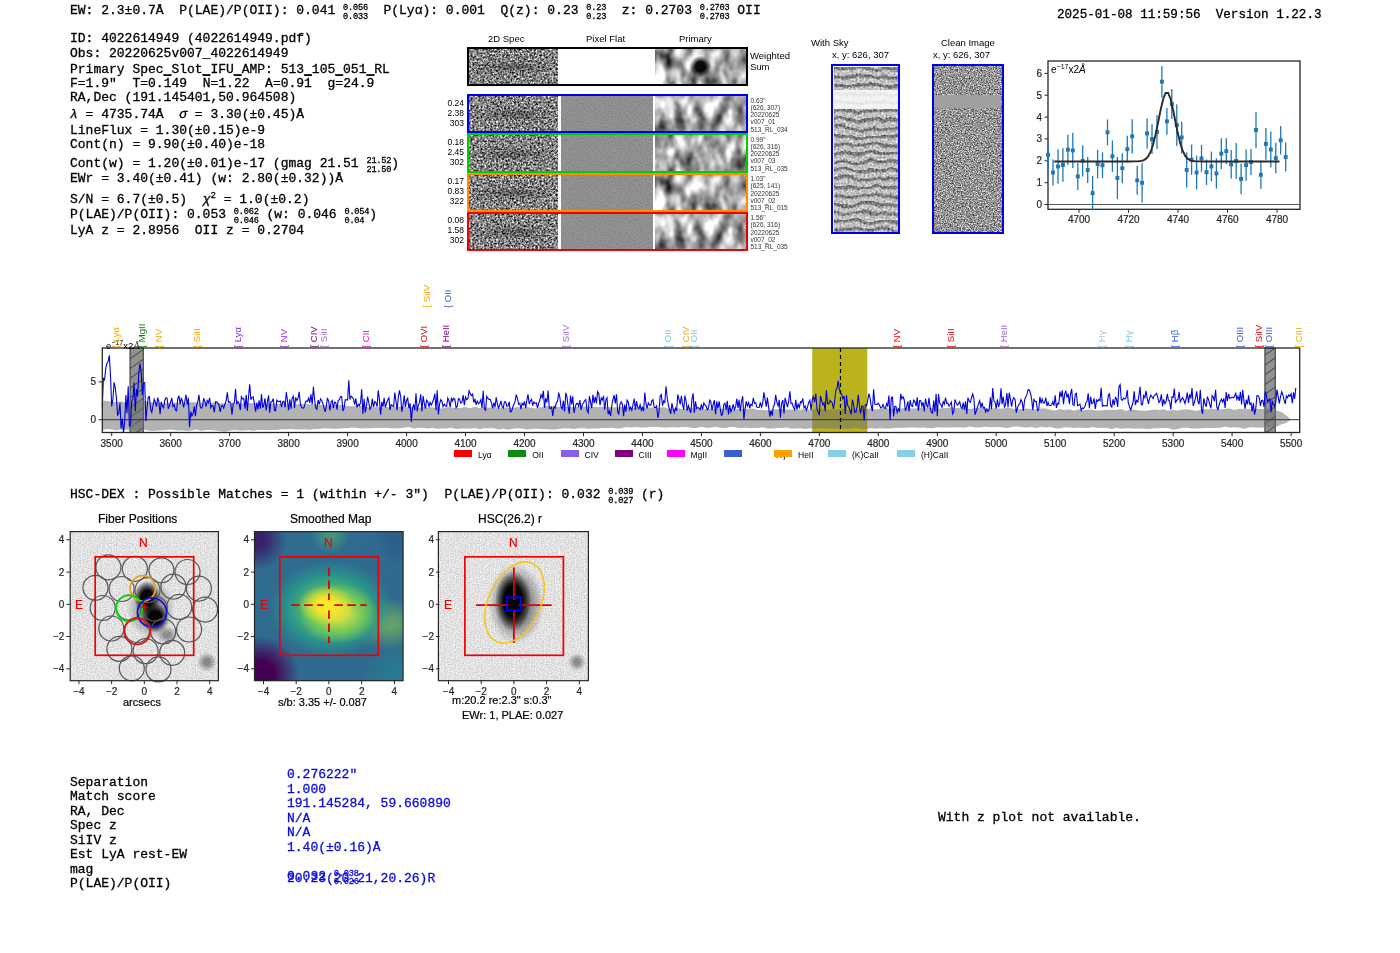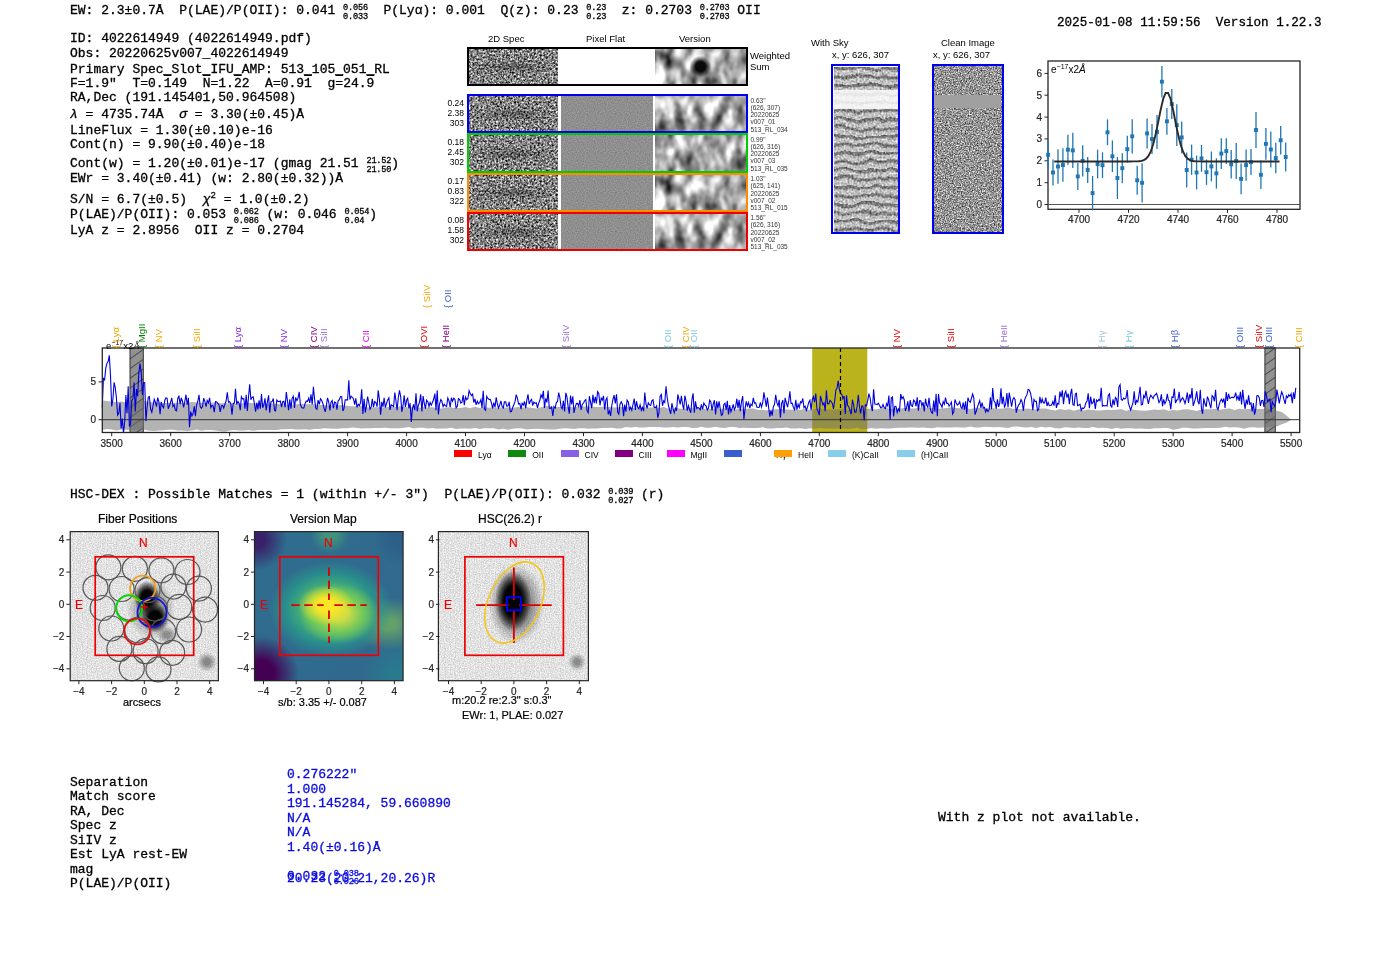--- a/index.html
+++ b/index.html
@@ -73,37 +73,37 @@
         <feTurbulence type="fractalNoise" baseFrequency="0.5" numOctaves="2" seed="9"></feTurbulence>
         <feColorMatrix type="matrix" values="0 0 0 1.6 -0.3, 0 0 0 1.6 -0.3, 0 0 0 1.6 -0.3, 0 0 0 0 0.42"></feColorMatrix>
       </filter>
 <pattern id="hatch" width="8" height="8" patternTransform="rotate(55)" patternUnits="userSpaceOnUse">
         <rect width="8" height="8" fill="#929292"></rect>
         <line x1="0" y1="0" x2="0" y2="8" stroke="#1a1a1a" stroke-width="1.2"></line>
       </pattern>
 </defs>
 </svg>
 <div class="t" style="left:70px;top:3px">EW: 2.3±0.7Å  P(LAE)/P(OII): 0.041 <span class="fr"><span>0.056</span><span>0.033</span></span>  P(Lyα): 0.001  Q(z): 0.23 <span class="fr"><span>0.23</span><span>0.23</span></span>  z: 0.2703 <span class="fr"><span>0.2703</span><span>0.2703</span></span> OII</div>
-<div class="t" style="left:1057px;top:16px;font-size:12.6px">2025-01-08 11:59:56  Version 1.22.3</div>
+<div class="t" style="left:1057px;top:8px;font-size:12.6px">2025-01-08 11:59:56  Version 1.22.3</div>
 <div class="t" style="left:70px;top:30.5px">ID: 4022614949 (4022614949.pdf)</div>
 <div class="t" style="left:70px;top:46.2px">Obs: 20220625v007_4022614949</div>
 <div class="t" style="left:70px;top:61.6px">Primary Spec_Slot_IFU_AMP: 513_105_051_RL</div>
 <div class="t" style="left:70px;top:75.8px">F=1.9"  T=0.<span class="ov">1</span>49  <span class="ov">N</span>=1.<span class="ov">2</span>2  A=0.9<span class="ov">1</span>  g<span class="ov">=</span>24.<span class="ov">9</span></div>
 <div class="t" style="left:70px;top:90.4px">RA,Dec (191.145401,50.964508)</div>
 <div class="t" style="left:70px;top:107.1px"><i>λ</i> = 4735.74Å  <i>σ</i> = 3.30(±0.45)Å</div>
-<div class="t" style="left:70px;top:122.6px">LineFlux = 1.30(±0.10)e-16</div>
+<div class="t" style="left:70px;top:122.6px">LineFlux = 1.30(±0.15)e-9</div>
 <div class="t" style="left:70px;top:136.7px">Cont(n) = 9.90(±0.40)e-18</div>
 <div class="t" style="left:70px;top:156.0px">Cont(w) = 1.20(±0.01)e-17 (gmag 21.51 <span class="fr"><span>21.52</span><span>21.50</span></span>)</div>
 <div class="t" style="left:70px;top:171.4px">EWr = 3.40(±0.41) (w: 2.80(±0.32))Å</div>
 <div class="t" style="left:70px;top:189.4px">S/N = 6.7(±0.5)  <i>χ</i><sup style="font-size:9px">2</sup> = 1.0(±0.2)</div>
-<div class="t" style="left:70px;top:207.4px">P(LAE)/P(OII): 0.053 <span class="fr"><span>0.062</span><span>0.086</span></span> (w: 0.046 <span class="fr"><span>0.054</span><span>0.04</span></span>)</div>
+<div class="t" style="left:70px;top:207.4px">P(LAE)/P(OII): 0.053 <span class="fr"><span>0.062</span><span>0.046</span></span> (w: 0.046 <span class="fr"><span>0.054</span><span>0.04</span></span>)</div>
 <div class="t" style="left:70px;top:222.9px">LyA z = 2.8956  OII z = 0.2704</div>
 <div class="s9" style="left:488px;top:33px">2D Spec</div>
 <div class="s9" style="left:586px;top:33px">Pixel Flat</div>
-<div class="s9" style="left:679px;top:33px">Version</div>
+<div class="s9" style="left:679px;top:33px">Primary</div>
 <div class="s9" style="left:750px;top:50px">Weighted<br>Sum</div>
 <div style="position:absolute;left:467px;top:46.5px;width:281px;height:39.5px;border:2px solid #000;box-sizing:border-box;background:#fff"></div>
 <svg class="row-im" style="left:469px;top:48.5px" width="89" height="35.5">
     <rect width="89" height="35.5" filter="url(#f2da)"></rect>
   </svg>
 <div style="position:absolute;left:469px;top:48.5px;width:89px;height:35.5px;background:radial-gradient(ellipse 64% 25% at 50% 52%,rgba(0,0,0,0.34),rgba(0,0,0,0) 80%)"></div>
 <div style="position:absolute;left:560.5px;top:48.5px;width:92px;height:35.5px;background:#fff"></div>
 <svg class="row-im" style="left:655px;top:48.5px" width="91" height="35.5">
     <rect width="91" height="35.5" filter="url(#fsmb)"></rect>
   </svg>
@@ -402,21 +402,21 @@
 <div style="position:absolute;left:724.0px;top:450.2px;width:18px;height:6.8px;background:#3a5fcd"></div>
 <div class="s8" style="left:776px;top:449.5px">Hγ</div>
 <div style="position:absolute;left:774.0px;top:450.2px;width:18px;height:6.8px;background:#ff9f00"></div>
 <div class="s8" style="left:798.0px;top:449.5px">HeII</div>
 <div style="position:absolute;left:828.0px;top:450.2px;width:18px;height:6.8px;background:#87ceeb"></div>
 <div class="s8" style="left:852.0px;top:449.5px">(K)CaII</div>
 <div style="position:absolute;left:897.0px;top:450.2px;width:18px;height:6.8px;background:#87ceeb"></div>
 <div class="s8" style="left:921.0px;top:449.5px">(H)CaII</div>
 <div class="t" style="left:70px;top:487px">HSC-DEX : Possible Matches = 1 (within +/- 3")  P(LAE)/P(OII): 0.032 <span class="fr"><span>0.039</span><span>0.027</span></span> (r)</div>
 <div class="ttl" style="left:98px;top:512px">Fiber Positions</div>
-<div class="ttl" style="left:290px;top:512px">Version Map</div>
+<div class="ttl" style="left:290px;top:512px">Smoothed Map</div>
 <div class="ttl" style="left:478px;top:512px">HSC(26.2) r</div>
 <svg class="noise" style="left:70.2px;top:531.6px" width="148" height="149">
     <rect width="148" height="149" filter="url(#fcut)"></rect>
   </svg>
 <div style="position:absolute;left:70.2px;top:531.6px;width:148px;height:149px;background:radial-gradient(ellipse 13px 17px at 77px 66px,rgba(0,0,0,0.97) 45%,rgba(0,0,0,0) 100%),radial-gradient(ellipse 14px 15px at 85px 86px,rgba(0,0,0,0.97) 45%,rgba(0,0,0,0) 100%),radial-gradient(ellipse 24px 30px at 81px 77px,rgba(30,30,30,0.45) 35%,rgba(0,0,0,0) 100%),radial-gradient(ellipse 11px 9px at 97px 103px,rgba(40,40,40,0.45) 30%,rgba(0,0,0,0) 100%),radial-gradient(circle 10px at 137px 130px,rgba(60,60,60,0.55) 30%,rgba(0,0,0,0) 100%)"></div>
 <div style="position:absolute;left:254.5px;top:531.6px;width:148.6px;height:149px;background:
 radial-gradient(ellipse 28px 20px at 71px 73px,rgba(253,231,37,0.98) 32%,rgba(253,231,37,0) 100%),
 radial-gradient(ellipse 40px 30px at 84px 82px,rgba(240,228,60,0.75) 22%,rgba(130,210,80,0.75) 60%,rgba(60,170,130,0) 100%),
 radial-gradient(ellipse 62px 48px at 76px 77px,rgba(90,200,100,0.9) 35%,rgba(40,150,140,0.85) 72%,rgba(45,112,142,0) 100%),
 radial-gradient(ellipse 40px 26px at 133px 92px,rgba(150,215,70,0.5) 20%,rgba(0,0,0,0) 100%),

